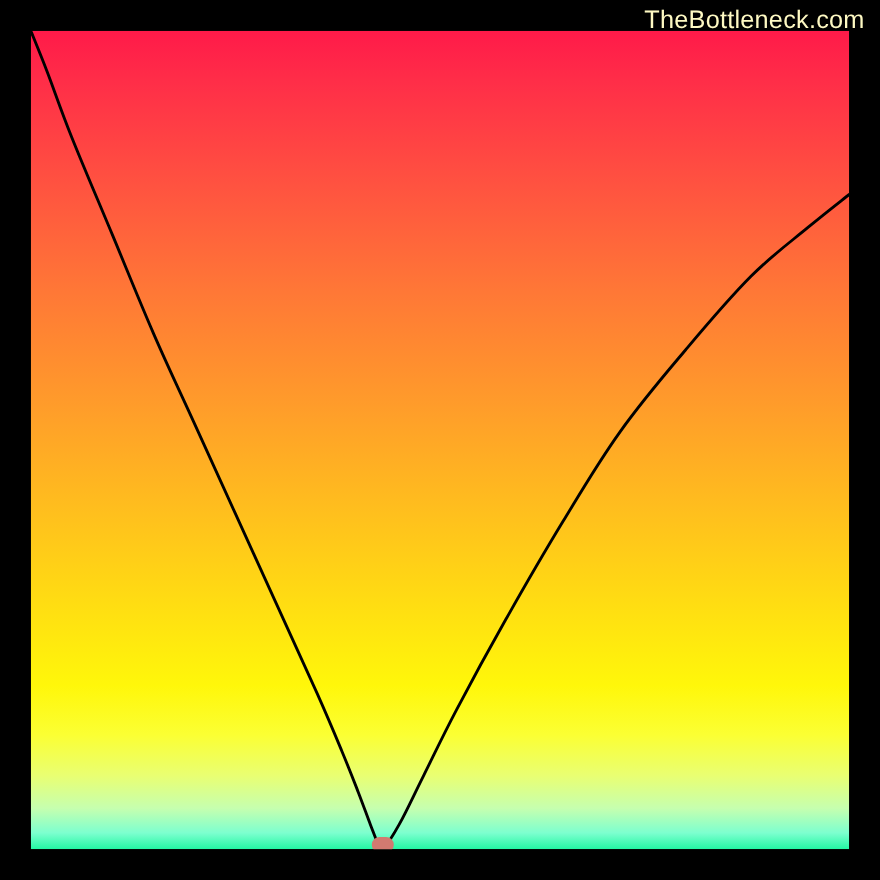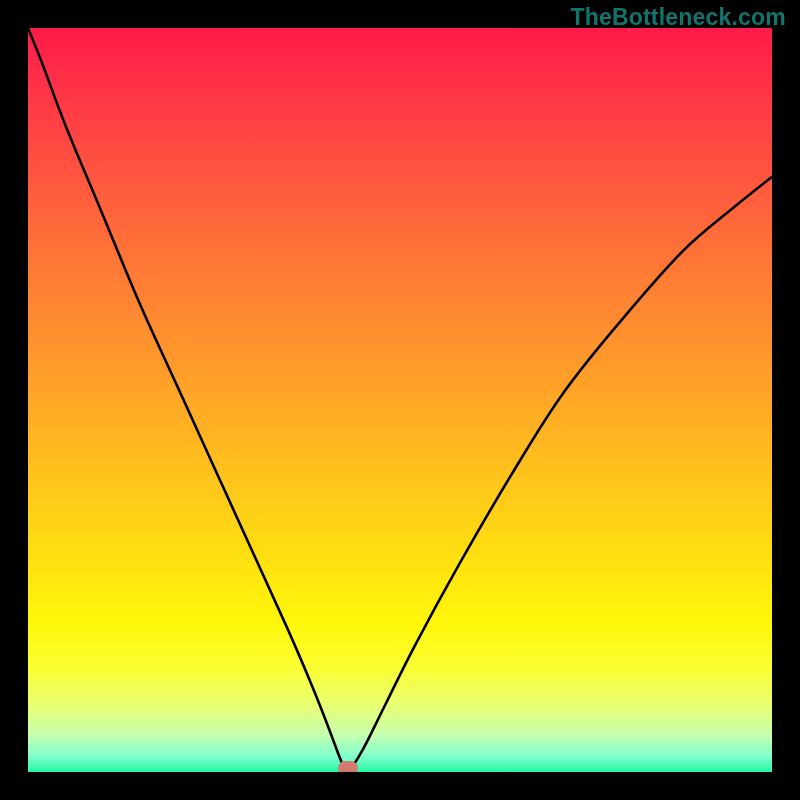--- a/index.html
+++ b/index.html
@@ -14,23 +14,23 @@
   .frame {
     position: relative;
     width: 800px;
     height: 800px;
     background: #000;
   }
   .watermark {
     position: absolute;
     top: 4px;
     right: 14px;
-    color: #0f766e;
+    color: #fef9c3;
     font-size: 23px;
-    font-weight: 700;
+    font-weight: 400;
     letter-spacing: 0.2px;
     z-index: 10;
   }
   .plot-area {
     position: absolute;
     left: 28px;
     top: 28px;
     width: 744px;
     height: 744px;
     overflow: hidden;

